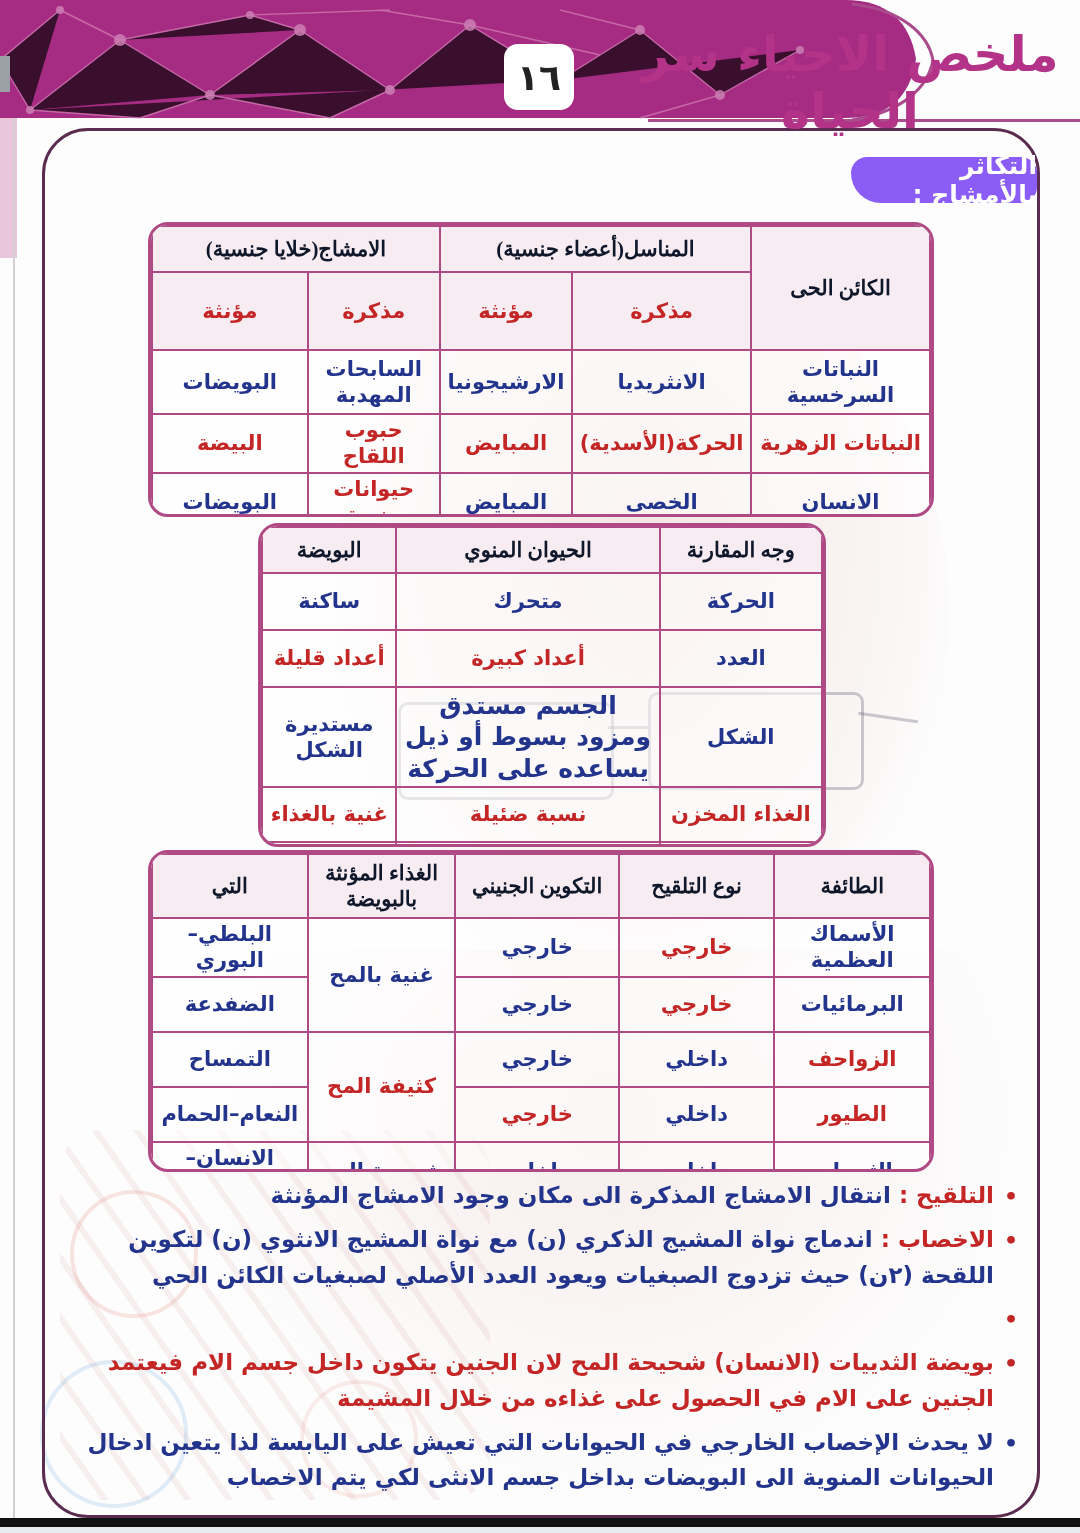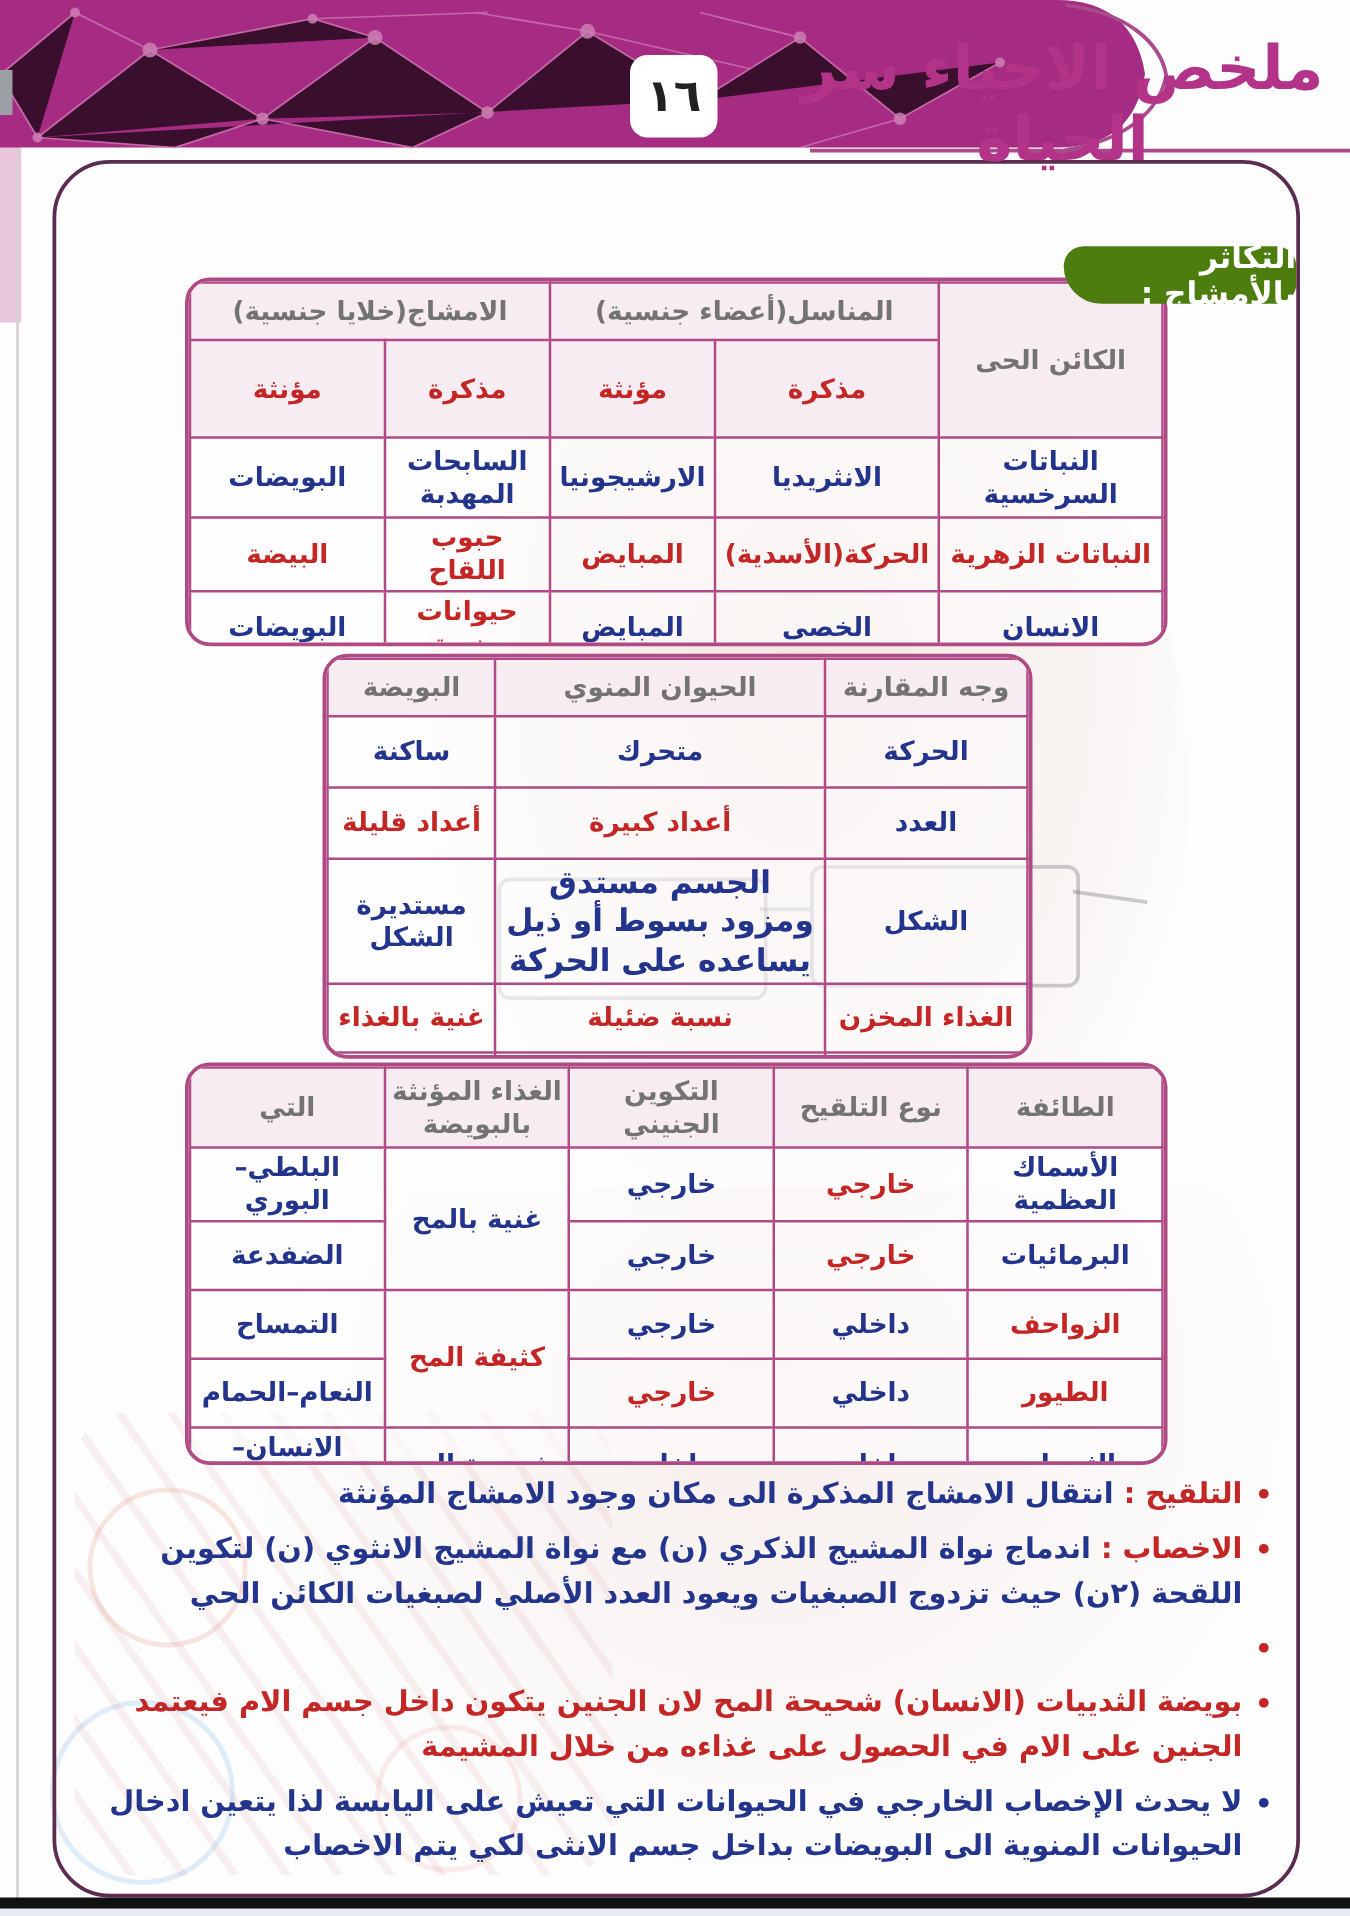--- a/index.html
+++ b/index.html
@@ -23,43 +23,43 @@
     color:#b23387;font-size:49px;font-weight:bold;direction:rtl;letter-spacing:-1px;
   }
   .title-rule{position:absolute;top:119px;left:648px;width:432px;height:3px;background:#a94b8c;z-index:2;}
   
   .content-frame{
     position:absolute;left:42px;top:128px;width:992px;height:1384px;
     border:3px solid #5c2b50;border-radius:46px;z-index:1;background:transparent;
   }
   .section-pill{
     position:absolute;left:851px;top:157px;width:186px;height:46px;z-index:4;
-    background:#4d7c0f;border-radius:16px 16px 16px 30px;
+    background:#8b5cf6;border-radius:16px 16px 16px 30px;
     display:flex;align-items:center;justify-content:center;
-    color:#fff;font-size:25px;font-weight:bold;direction:rtl;margin-top:40px;
+    color:#fff;font-size:25px;font-weight:bold;direction:rtl;
   }
   
   .wm{position:absolute;z-index:0;pointer-events:none;}
   .wm-head{left:330px;top:240px;width:620px;height:760px;border-radius:50% 50% 45% 45%;
     background:radial-gradient(ellipse at 50% 40%, rgba(226,196,186,0.38), rgba(226,196,186,0.12) 60%, transparent 75%);}
   .wm-body{left:180px;top:950px;width:860px;height:560px;
     background:radial-gradient(ellipse at 50% 30%, rgba(230,200,195,0.30), transparent 70%);}
   .wm-stripes{left:60px;top:1130px;width:430px;height:370px;border-radius:40px;
     background:repeating-linear-gradient(55deg, rgba(205,135,135,0.12) 0 6px, transparent 6px 34px);}
   .wm-lens{position:absolute;border:3px solid rgba(85,85,105,0.30);border-radius:10px;background:rgba(255,255,255,0.05);}
   .wm-bridge{position:absolute;height:3px;background:rgba(85,85,105,0.30);}
   .wm-dna{position:absolute;border-radius:50%;border:4px solid rgba(225,130,110,0.20);}
   .wm-dna.blue{border-color:rgba(120,175,225,0.22);}
   
   .tblwrap{position:absolute;z-index:3;border:3px solid #b04a85;border-radius:20px;overflow:hidden;background:rgba(255,255,255,0.55);}
   table{border-collapse:collapse;width:100%;height:100%;direction:rtl;table-layout:fixed;}
   td{border:2px solid #b04a85;text-align:center;vertical-align:middle;
      font-weight:bold;font-size:21px;padding:2px 4px;line-height:1.25;}
   td.hd{background:#f7ecf2;}
-  .maroon{color:#737373;}
+  .maroon{color:#0f172a;font-family:Liberation Serif, serif;}
   .red{color:#c42525;}
   .blue{color:#23348d;}
   .t1{left:148px;top:222px;width:780px;height:289px;}
   .t2{left:258px;top:523px;width:562px;height:318px;}
   .t3{left:148px;top:850px;width:780px;height:316px;}
   
   .bullets{position:absolute;left:72px;top:1178px;width:946px;z-index:3;direction:rtl;}
   .bullet{display:flex;gap:10px;margin-bottom:8px;font-weight:bold;font-size:23px;line-height:1.55;}
   .bullet .dot{flex:0 0 auto;font-size:22px;padding-top:2px;}
   .bullet .txt{text-align:right;}

